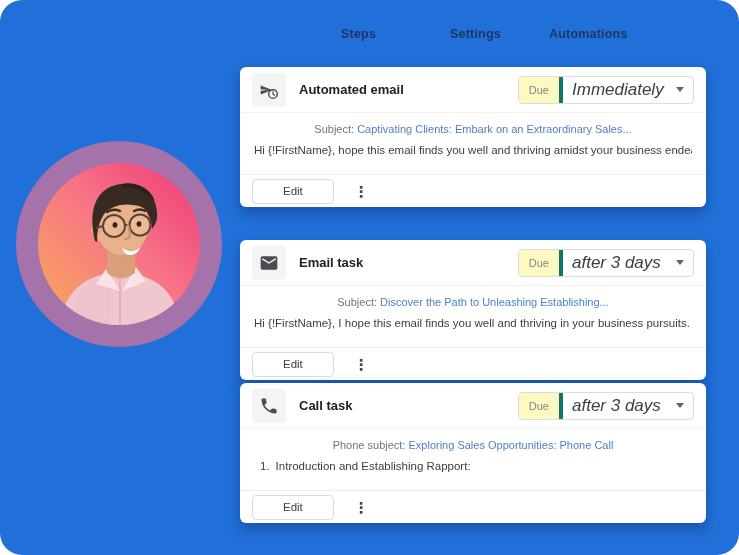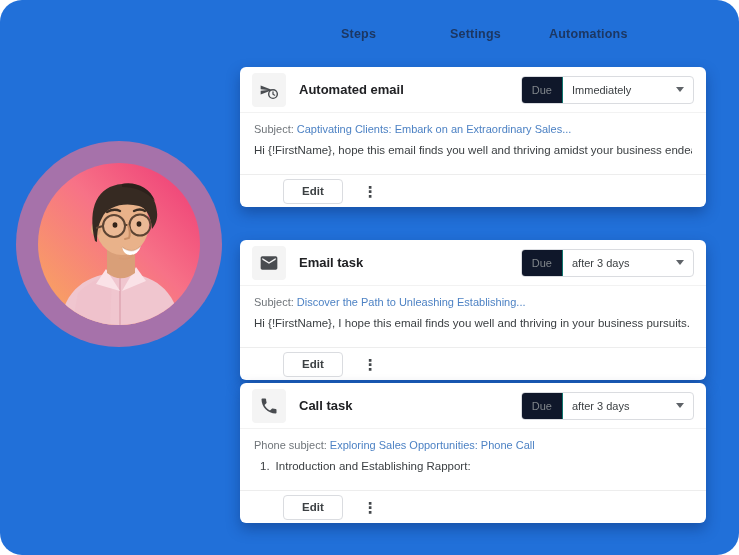--- a/index.html
+++ b/index.html
@@ -16,52 +16,52 @@
   .avatar-ring{position:absolute;left:16px;top:141px;width:206px;height:206px;
                border-radius:50%;background:#a672aa;}
   .avatar-inner{position:absolute;left:22px;top:22px;width:162px;height:162px;
                 border-radius:50%;overflow:hidden;
                 background:linear-gradient(45deg,#f8a55f 6%,#f77287 55%,#ee3d76 96%);}
   .avatar-inner svg{display:block;}
 
   
   .card{position:absolute;left:240px;width:466px;height:140px;background:#ffffff;
         border-radius:6px;box-shadow:0 6px 14px rgba(8,35,90,.38);
-        display:flex;flex-direction:column;box-sizing:border-box;}
+        display:flex;flex-direction:column;box-sizing:border-box;text-align:center;}
   .card1{top:67px;} .card2{top:240px;} .card3{top:383px;}
 
   .card-header{height:46px;display:flex;align-items:center;padding:0 12px;
                border-bottom:1px solid #f2f2f2;box-sizing:border-box;flex:none;}
   .icon-box{width:34px;height:34px;background:#f4f4f4;border-radius:4px;
             display:flex;align-items:center;justify-content:center;flex:none;}
   .card-title{margin-left:13px;font-size:13px;font-weight:600;color:#202124;}
   .header-spacer{flex:1;}
 
   .due-group{display:flex;align-items:stretch;height:26px;border:1px solid #dadce0;
              border-radius:4px;overflow:hidden;background:#fff;}
-  .due-label{display:flex;align-items:center;padding:0 10px;background:#0f172a;
-             color:#80868b;font-size:11px;border-right:1px solid #0f766e;}
+  .due-label{display:flex;align-items:center;padding:0 10px;background:#fef9c3;
+             color:#80868b;font-size:11px;border-right:4px solid #0f766e;}
   .due-select{display:flex;align-items:center;justify-content:space-between;
-              width:112px;padding:12px 9px;color:#3c4043;font-size:11px;cursor:pointer;}
+              width:112px;padding:12px 9px;color:#3c4043;font-size:17px;cursor:pointer;font-style:italic;}
   .caret{width:0;height:0;border-left:4px solid transparent;border-right:4px solid transparent;
          border-top:5px solid #5f6368;margin-left:8px;flex:none;}
 
   .card-body{flex:1;padding:10px 14px 6px 14px;overflow:hidden;}
   .subject-line{font-size:11px;white-space:nowrap;overflow:hidden;}
   .subject-prefix{color:#70757a;}
   .subject-link{color:#4d82c4;cursor:pointer;}
   .body-text{margin-top:9px;font-size:11.5px;color:#3c4043;white-space:nowrap;overflow:hidden;}
   .body-list{margin-top:9px;font-size:11.5px;color:#3c4043;display:flex;padding-left:6px;}
   .list-number{margin-right:6px;}
 
   .card-footer{height:33px;flex:none;border-top:1px solid #ededed;display:flex;
                align-items:center;padding:0 12px;gap:16px;box-sizing:border-box;}
-  .edit-btn{height:23px;padding:0 18px;background:#fff;border:1px solid #dadce0;
-            border-radius:4px;font-size:11.5px;font-weight:700;color:#3c4043;
-            display:flex;align-items:center;cursor:pointer;margin-left:31px;}
+  .edit-btn{height:23px;padding:0 30px;background:#fff;border:1px solid #dadce0;
+            border-radius:4px;font-size:11.5px;font-weight:400;color:#3c4043;
+            display:flex;align-items:center;cursor:pointer;}
   .kebab{font-size:15px;font-weight:700;color:#43474b;line-height:1;cursor:pointer;
          padding:2px 4px;}
   .icon-svg{display:block;}
 </style>
 </head>
 <body>
 
 <div class="canvas">
 
   <div class="nav-item nav-steps">Steps</div>

